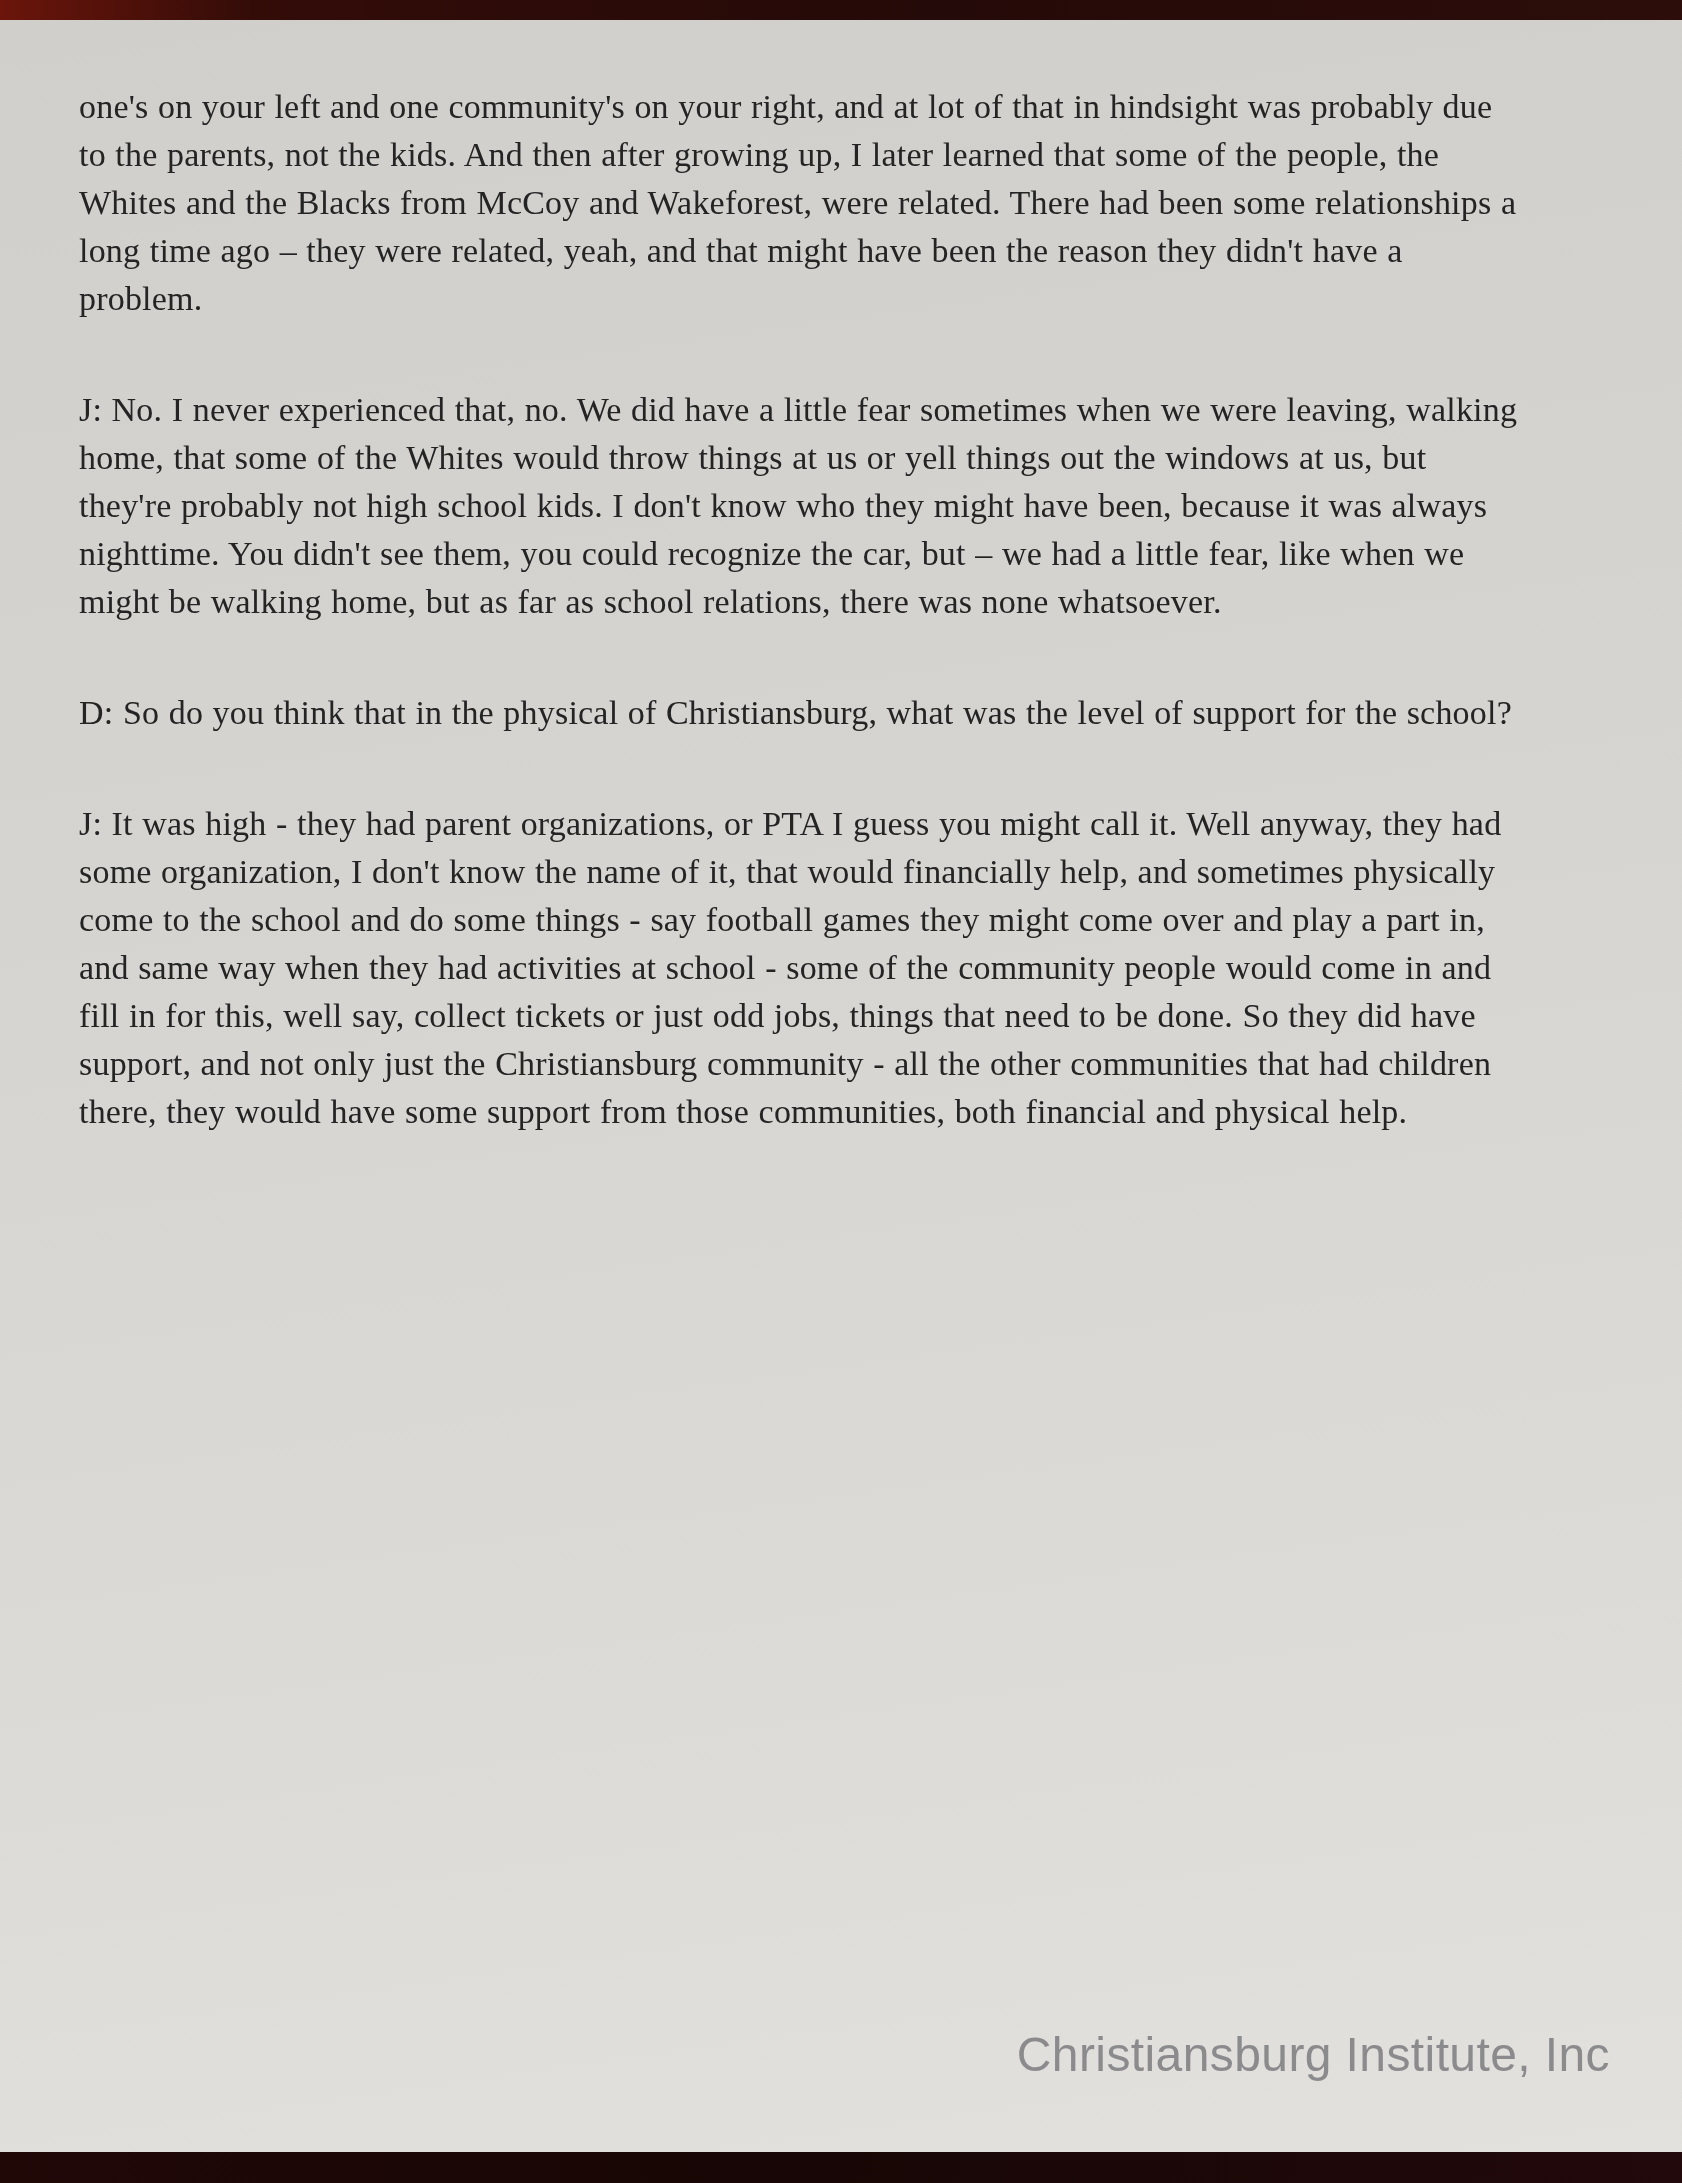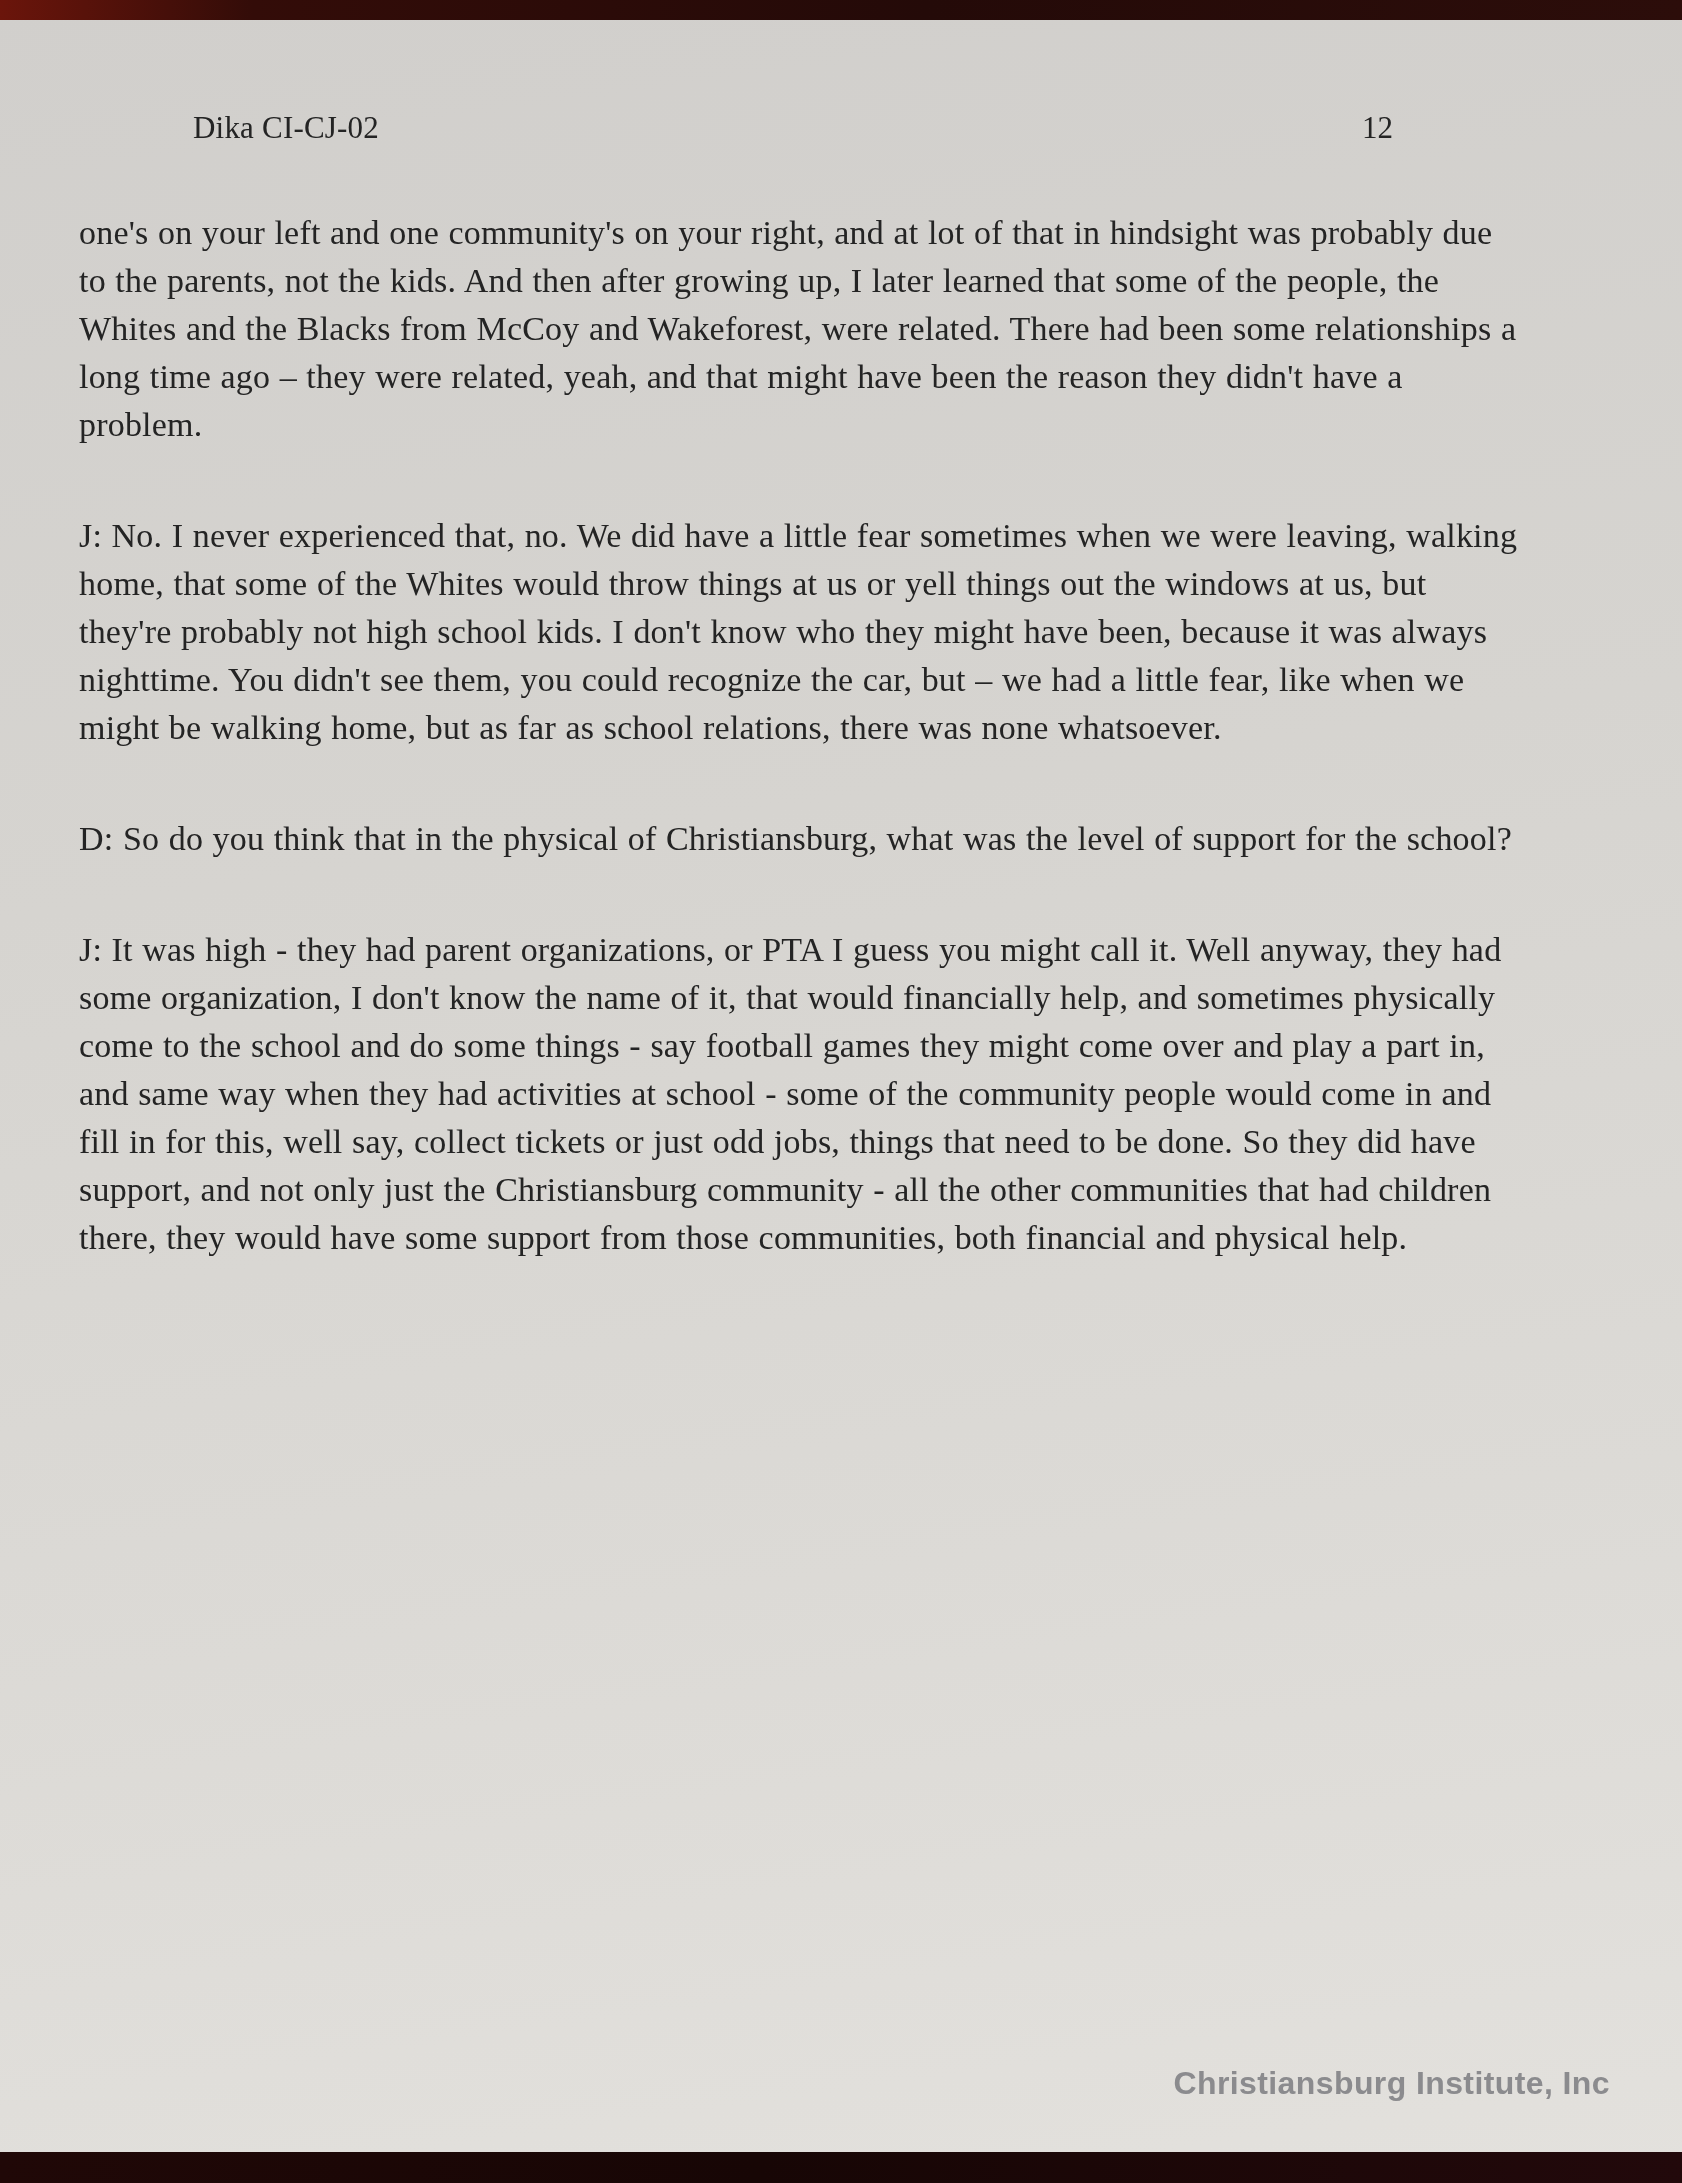--- a/index.html
+++ b/index.html
@@ -59,41 +59,36 @@
     line-height: 48px;
   }
   .para {
     margin: 0 0 63px 0;
     letter-spacing: 0.2px;
     word-spacing: 0.8px;
   }
   .watermark {
     position: absolute;
     right: 73px;
-    bottom: 50px;
+    bottom: 70px;
     font-family: "Liberation Sans", sans-serif;
-    font-size: 32px;
+    font-size: 48px;
     color: #8b8b8e;
     letter-spacing: 0.4px;
-    font-weight: bold;
   }
 </style>
 </head>
 <body>
 
 <div class="scan">
 
   <div class="band band-top"></div>
 
   <div class="paper">
 
-    <div class="header">
-      <span class="doc-id">Dika CI-CJ-02</span>
-      <span class="pagenum">12</span>
-    </div>
 
     <div class="transcript" id="paragraphs">
         <p class="para">one's on your left and one community's on your right, and at lot of that in hindsight was probably due to the parents, not the kids. And then after growing up, I later learned that some of the people, the Whites and the Blacks from McCoy and Wakeforest, were related. There had been some relationships a long time ago – they were related, yeah, and that might have been the reason they didn't have a problem.</p>
         <p class="para">J: No. I never experienced that, no. We did have a little fear sometimes when we were leaving, walking home, that some of the Whites would throw things at us or yell things out the windows at us, but they're probably not high school kids. I don't know who they might have been, because it was always nighttime. You didn't see them, you could recognize the car, but – we had a little fear, like when we might be walking home, but as far as school relations, there was none whatsoever.</p>
         <p class="para">D: So do you think that in the physical of Christiansburg, what was the level of support for the school?</p>
         <p class="para">J: It was high - they had parent organizations, or PTA I guess you might call it. Well anyway, they had some organization, I don't know the name of it, that would financially help, and sometimes physically come to the school and do some things - say football games they might come over and play a part in, and same way when they had activities at school - some of the community people would come in and fill in for this, well say, collect tickets or just odd jobs, things that need to be done. So they did have support, and not only just the Christiansburg community - all the other communities that had children there, they would have some support from those communities, both financial and physical help.</p>
       </div>
 
     <div class="watermark">Christiansburg Institute, Inc</div>
 

